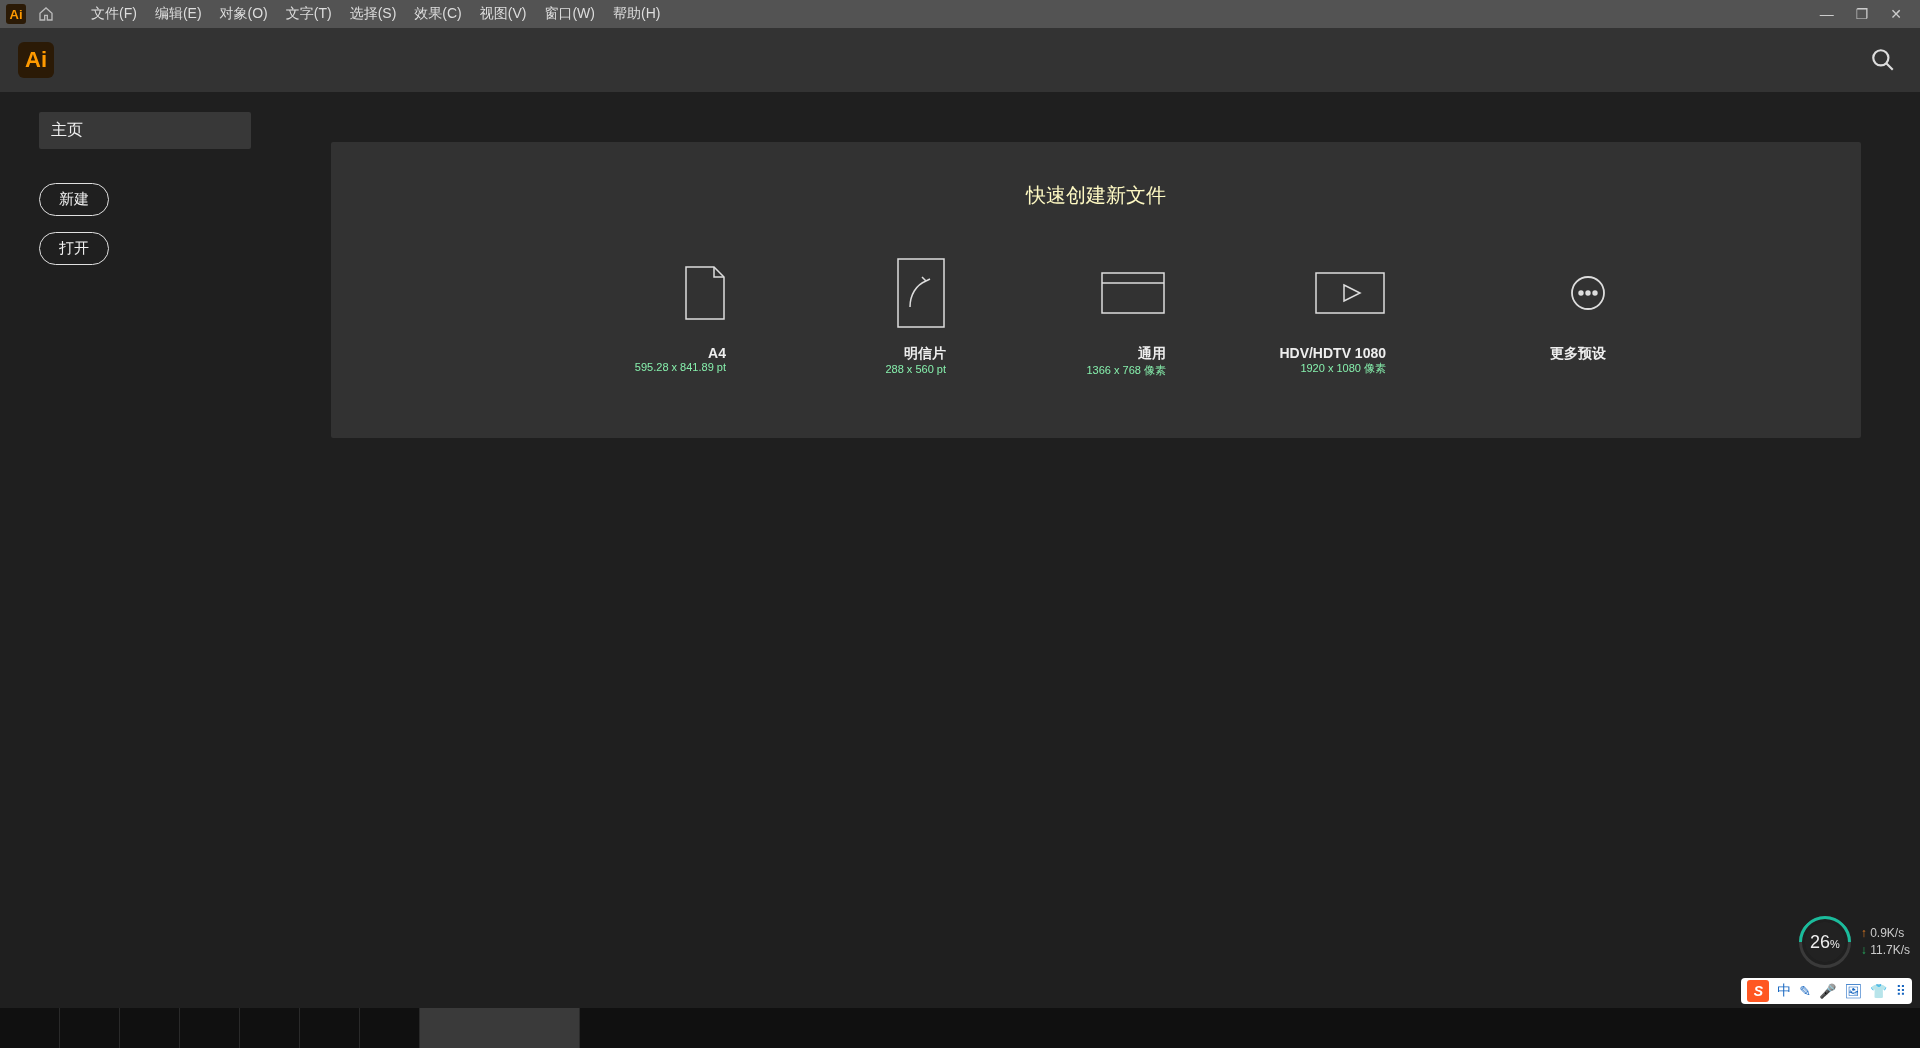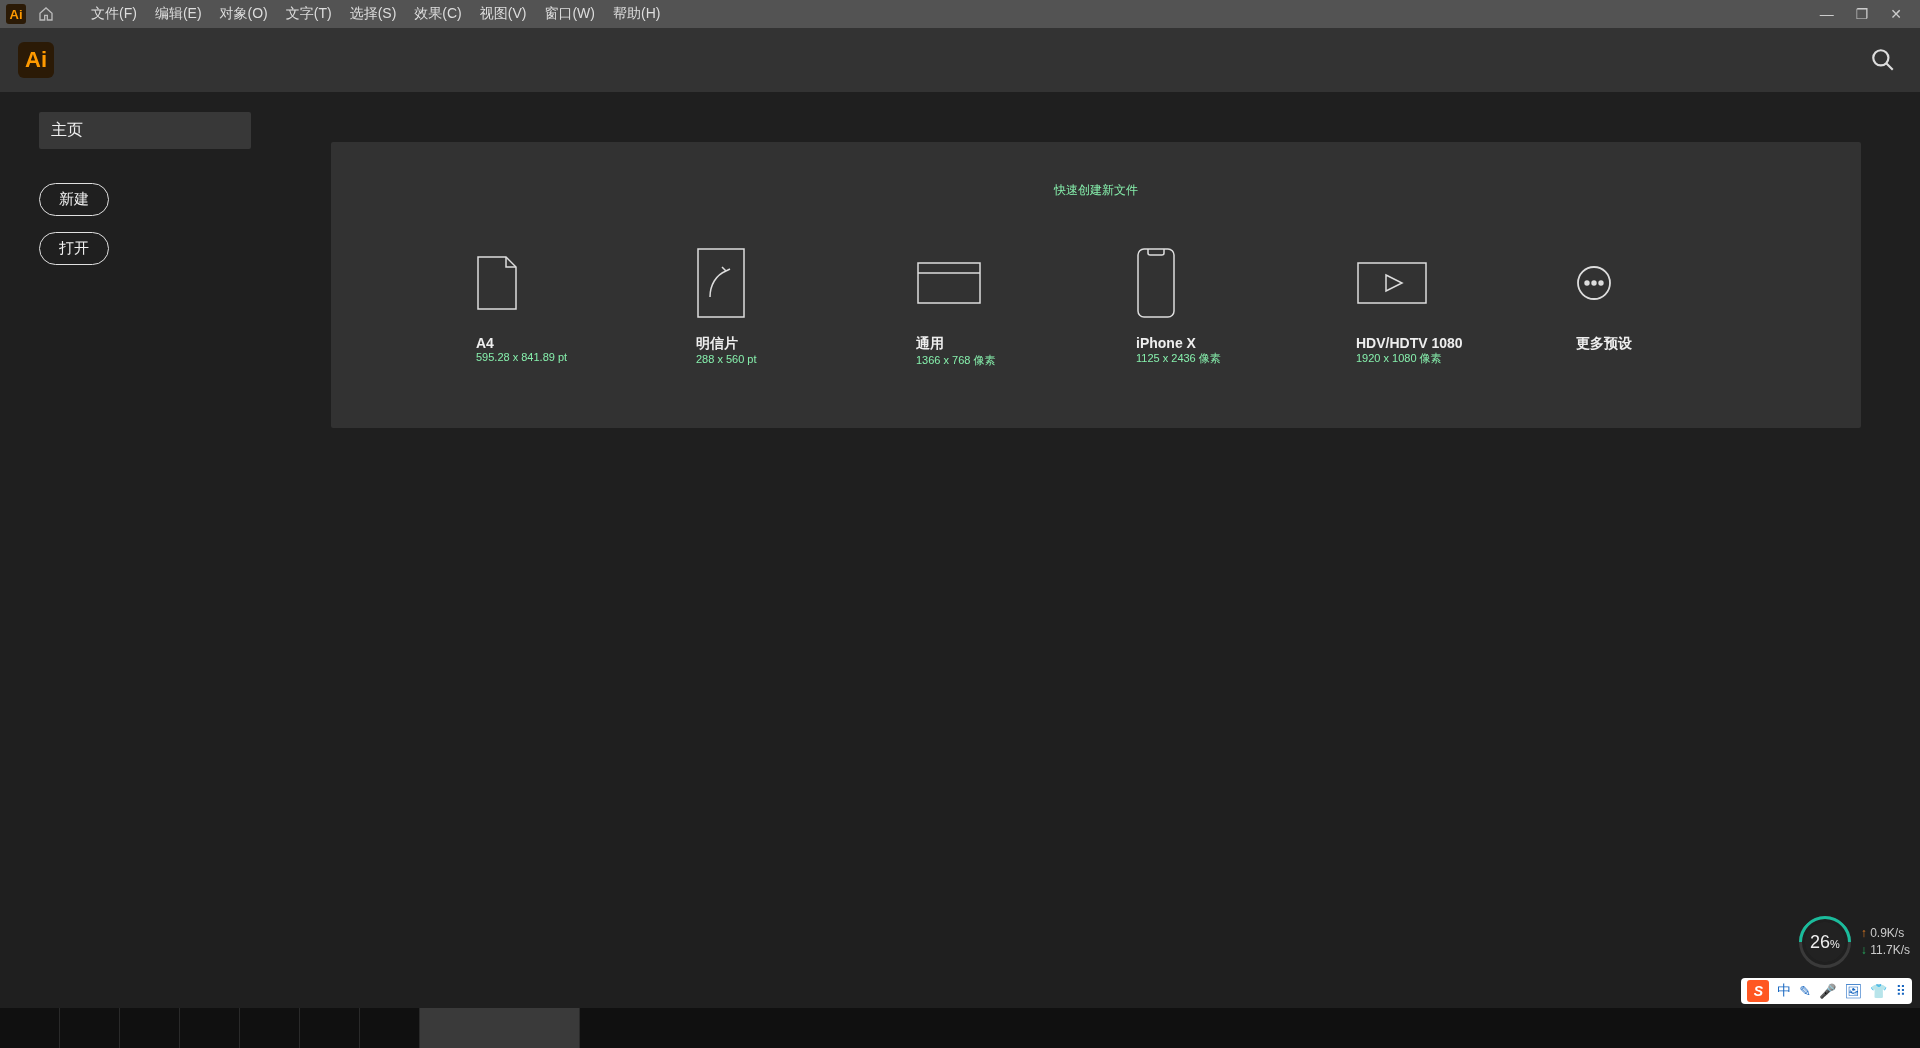--- a/index.html
+++ b/index.html
@@ -99,32 +99,32 @@
     padding: 50px 30px 30px 0;
   }
   .quick-card {
     background: #323232;
     border-radius: 2px;
     padding: 40px 30px 60px;
     width: 1530px;
   }
   .quick-title {
     text-align:center;
-    color:#86efac;
-    font-size: 12px;
+    color:#fef9c3;
+    font-size: 20px;
     font-weight: 500;
     margin-bottom: 46px;
   }
   .preset-row {
     display:flex;
     justify-content:center;
     gap: 80px;
   }
   .preset {
-    display:flex; flex-direction:column; align-items:flex-start;
+    display:flex; flex-direction:column; align-items:flex-end;
     width: 140px;
     color:#eee;
     font-size: 14px;
   }
   .preset .icon-box {
     height: 76px;
     display:flex; align-items:center; justify-content:center;
   }
   .preset .p-title { font-weight:600; margin-top: 14px; }
   .preset .p-sub { font-size: 11px; color:#86efac; }
@@ -272,30 +272,20 @@
           <div class="icon-box">
             <svg width="66" height="44" viewBox="0 0 66 44" fill="none" stroke="#ddd" stroke-width="1.5">
               <rect x="2" y="2" width="62" height="40"></rect>
                 <line x1="2" y1="12" x2="64" y2="12"></line>
             </svg>
           </div>
           <div class="p-title">通用</div>
           <div class="p-sub">1366 x 768 像素</div>
         </div>
 
-        <div class="preset">
-          <div class="icon-box">
-            <svg width="40" height="72" viewBox="0 0 40 72" fill="none" stroke="#ddd" stroke-width="1.5">
-              <rect x="2" y="2" width="36" height="68" rx="6"></rect>
-              <path d="M12 2 V6 Q12 8 14 8 H26 Q28 8 28 6 V2"></path>
-            </svg>
-          </div>
-          <div class="p-title">iPhone X</div>
-          <div class="p-sub">1125 x 2436 像素</div>
-        </div>
 
         <div class="preset">
           <div class="icon-box">
             <svg width="72" height="44" viewBox="0 0 72 44" fill="none" stroke="#ddd" stroke-width="1.5">
               <rect x="2" y="2" width="68" height="40"></rect>
               <path d="M30 14 L46 22 L30 30 Z"></path>
             </svg>
           </div>
           <div class="p-title">HDV/HDTV 1080</div>
           <div class="p-sub">1920 x 1080 像素</div>

